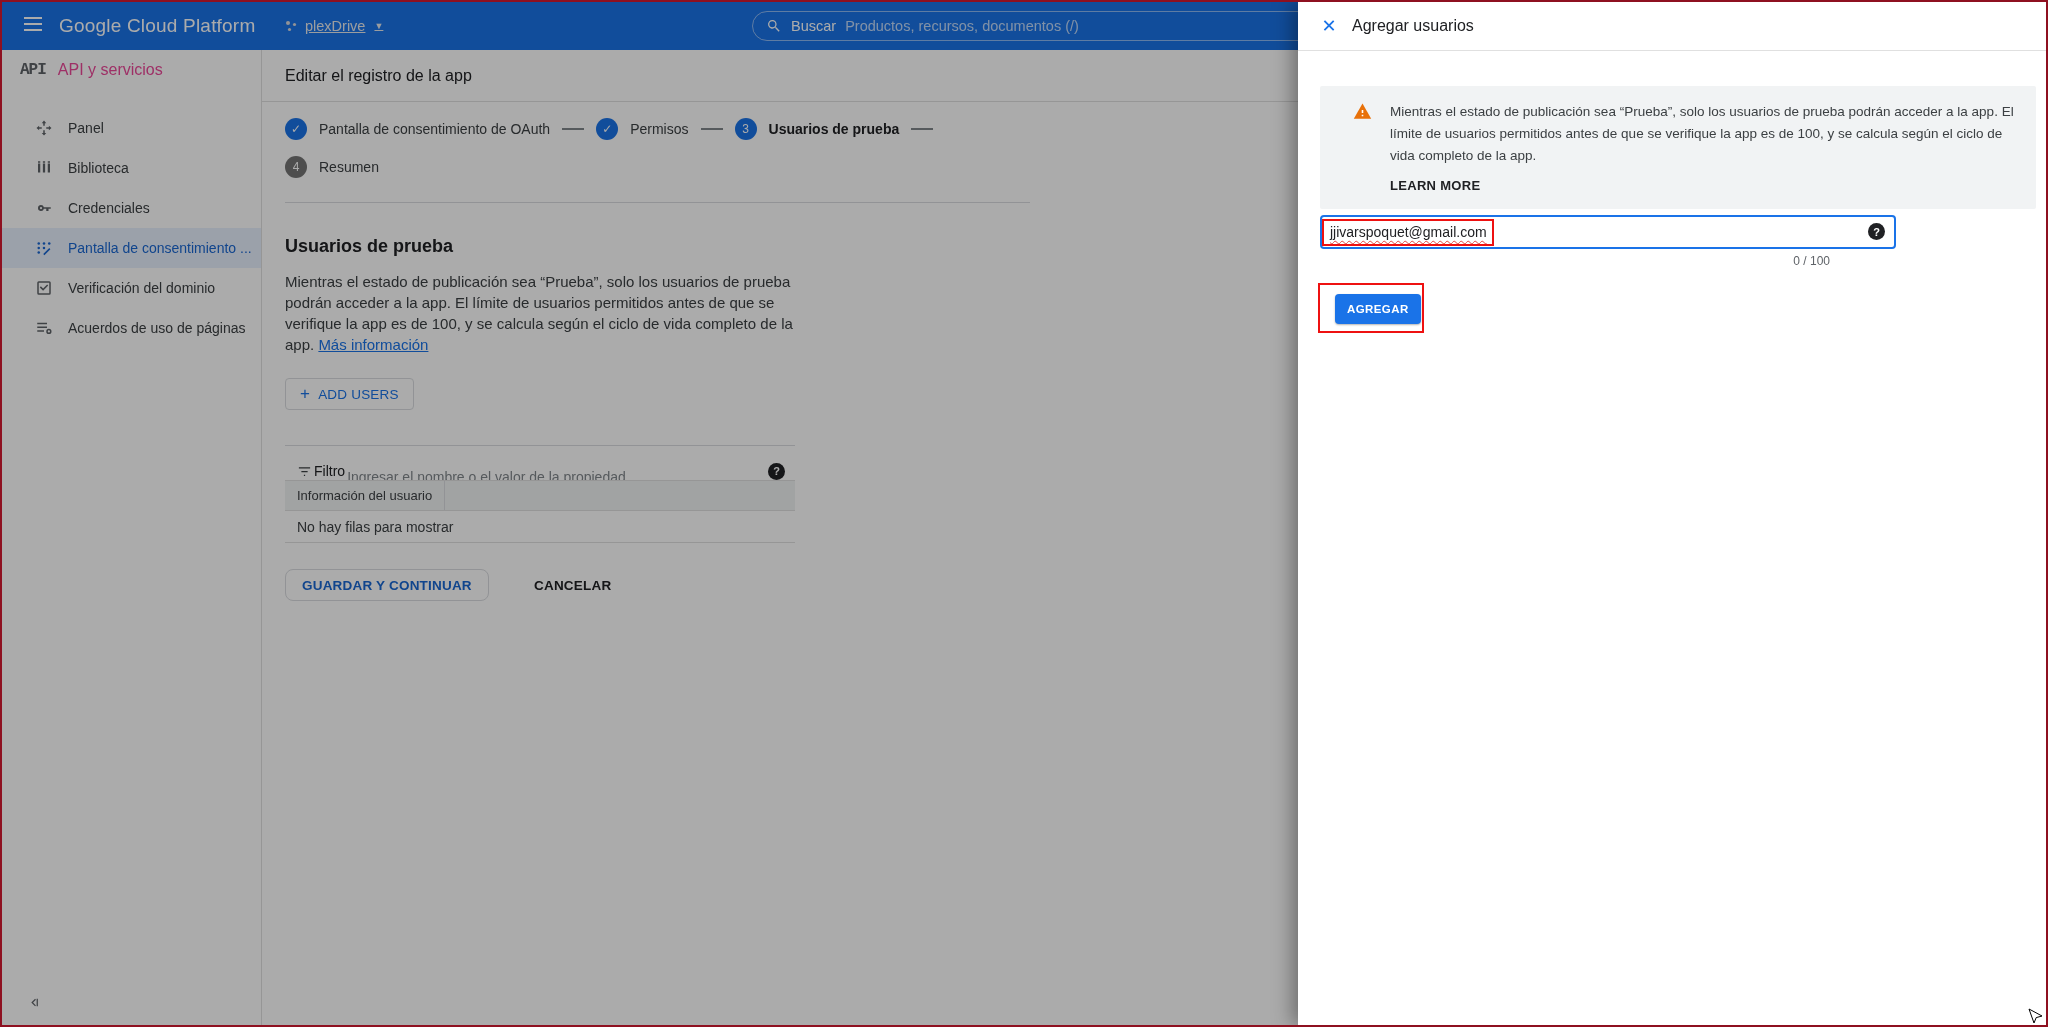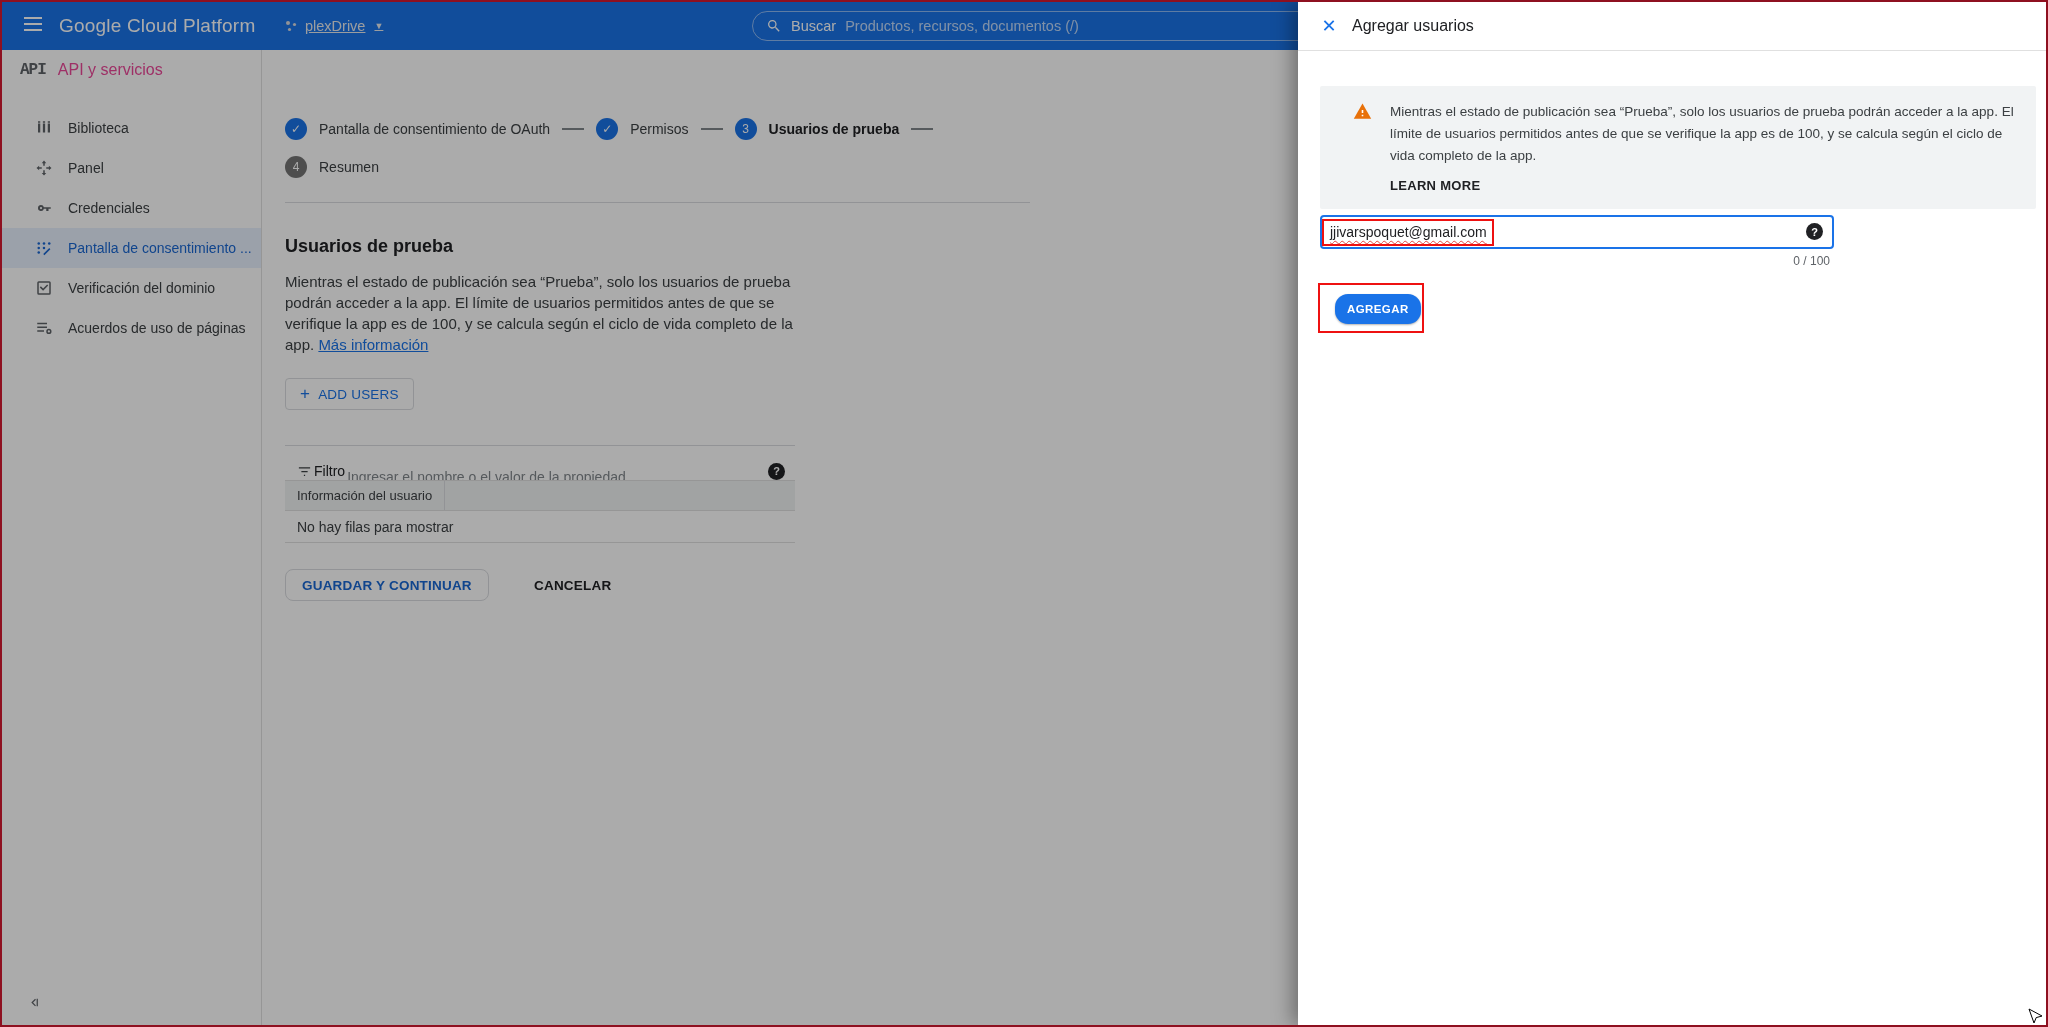--- a/index.html
+++ b/index.html
@@ -85,28 +85,28 @@
   .panel-header { height:49px; border-bottom:1px solid #e0e0e0; display:flex; align-items:center; }
   .close-x { margin-left:20px; width:22px; height:22px; display:flex; align-items:center; justify-content:center;
              color:#1a73e8; font-size:18px; cursor:pointer; }
   .panel-title { margin-left:12px; font-size:16px; color:#202124; }
   .warnbox { position:absolute; left:22px; top:84px; width:716px; background:#f1f3f4; border-radius:2px;
              padding:15px 16px 15px 70px; }
   .warn-icon { position:absolute; left:32px; top:16px; width:21px; height:19px; }
   .warn-text { font-size:13.5px; line-height:22px; color:#3c4043; max-width:650px; }
   .learn-more { display:inline-block; margin-top:11px; font-size:13px; font-weight:bold; letter-spacing:0.3px;
                 color:#202124; cursor:pointer; }
-  .email-box { position:absolute; left:22px; top:213px; width:514px; height:34px; border:2px solid #1a73e8;
+  .email-box { position:absolute; left:22px; top:213px; width:576px; height:34px; border:2px solid #1a73e8;
                border-radius:4px; display:flex; align-items:center; padding:0 34px 0 8px; cursor:text; }
   .email-text { font-size:14px; color:#202124; text-decoration:underline; text-decoration-style:wavy;
                 text-decoration-color:#e5443c; text-decoration-thickness:1px; text-underline-offset:3px; }
   .email-help { position:absolute; right:9px; top:6px; }
   .counter { position:absolute; left:22px; top:252px; width:510px; text-align:right; font-size:12px; color:#5f6368; }
   .btn-agregar { position:absolute; left:37px; top:292px; height:30px; padding:0 12px; background:#1a73e8; border:none;
-                 border-radius:13px; color:#fff; font-weight:bold; font-size:11.5px; letter-spacing:0.4px;
+                 border-radius:4px; color:#fff; font-weight:bold; font-size:11.5px; letter-spacing:0.4px;
                  cursor:pointer; font-family:inherit; box-shadow:0 1px 2px rgba(0,0,0,0.3); }
   .redbox { position:absolute; border:2px solid #ee1111; z-index:20; pointer-events:none; }
   .rb-email { left:1320px; top:217px; width:172px; height:27px; }
   .rb-btn   { left:1316px; top:281px; width:106px; height:50px; }
 
   .cursor { position:absolute; left:2026px; top:1006px; z-index:30; pointer-events:none; }
 </style>
 </head>
 <body>
 
@@ -140,29 +140,29 @@
     </div>
 
     <div class="sidebar">
       <div class="side-header">
         <span class="api-logo">API</span>
         <span class="side-title">API y servicios</span>
       </div>
       <div class="nav">
         <div class="nav-item">
           <svg viewBox="0 0 24 24">
+              <path d="M12 2l3 3.5h-2V9h-2V5.5H9L12 2zm0 20l-3-3.5h2V15h2v3.5h2L12 22zm10-10l-3.5 3v-2H15v-2h3.5V9l3.5 3zM2 12l3.5-3v2H9v2H5.5v2L2 12z"></path>
+            </svg>
+          <span>Panel</span>
+        </div>
+        <div class="nav-item">
+          <svg viewBox="0 0 24 24">
               <path d="M4 6h3v12H4zM10.5 6h3v12h-3zM17 6h3v12h-3zM4 3h3v2H4zM10.5 3h3v2h-3zM17 3h3v2h-3z"></path>
             </svg>
           <span>Biblioteca</span>
-        </div>
-        <div class="nav-item">
-          <svg viewBox="0 0 24 24">
-              <path d="M12 2l3 3.5h-2V9h-2V5.5H9L12 2zm0 20l-3-3.5h2V15h2v3.5h2L12 22zm10-10l-3.5 3v-2H15v-2h3.5V9l3.5 3zM2 12l3.5-3v2H9v2H5.5v2L2 12z"></path>
-            </svg>
-          <span>Panel</span>
         </div>
         <div class="nav-item">
           <svg viewBox="0 0 24 24">
               <path d="M8 8a4 4 0 1 0 3.87 5H15v3h3v-3h3v-2H11.87A4 4 0 0 0 8 8zm0 2.5A1.5 1.5 0 1 1 6.5 12 1.5 1.5 0 0 1 8 10.5z"></path>
             </svg>
           <span>Credenciales</span>
         </div>
         <div class="nav-item sel">
           <svg viewBox="0 0 24 24">
             <circle cx="5" cy="6" r="1.7"></circle>
@@ -190,20 +190,21 @@
         </div>
       </div>
       <div class="collapse">
         <svg width="15" height="15" viewBox="0 0 24 24" fill="#5f6368">
             <path d="M14.5 6l-6 6 6 6 1.4-1.4L11.3 12l4.6-4.6zM17 6h2v12h-2z"></path>
           </svg>
       </div>
     </div>
 
     <div class="main">
+      <div class="main-header">Editar el registro de la app</div>
 
       <div class="stepper-row row1">
         <span class="step-badge">✓</span>
         <span class="step-label">Pantalla de consentimiento de OAuth</span>
         <span class="connector"></span>
         <span class="step-badge">✓</span>
         <span class="step-label">Permisos</span>
         <span class="connector"></span>
         <span class="step-badge">3</span>
         <span class="step-label current">Usuarios de prueba</span>

